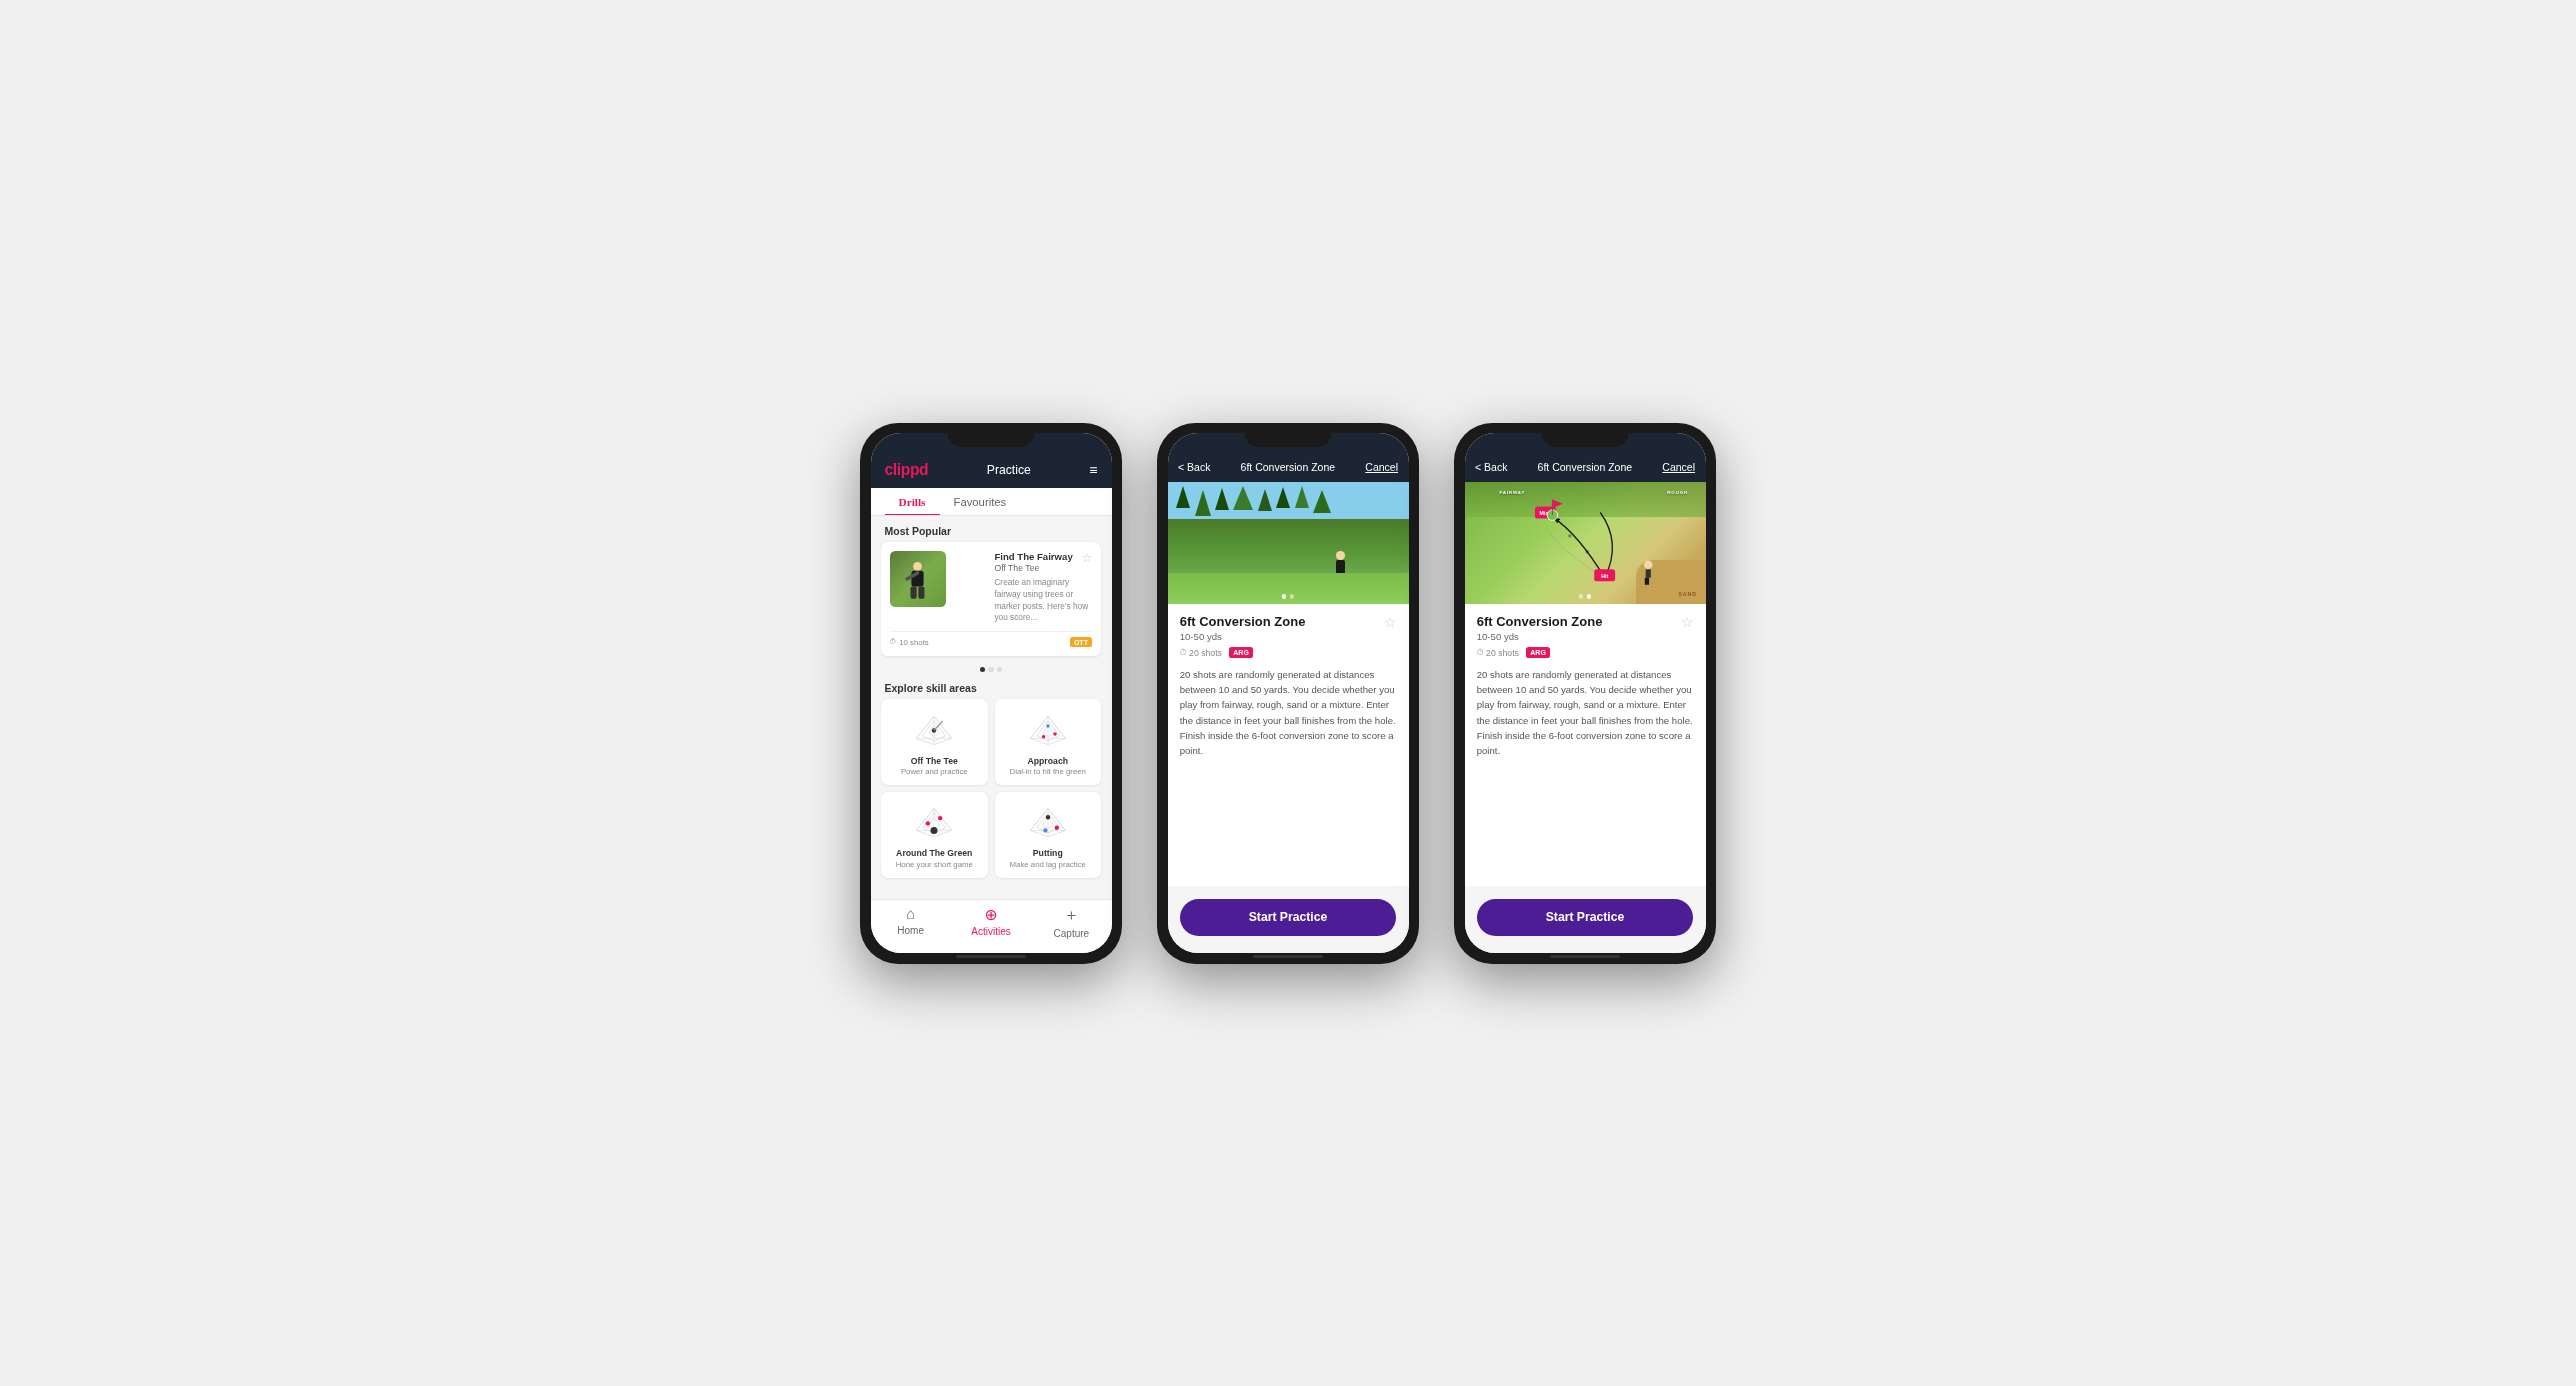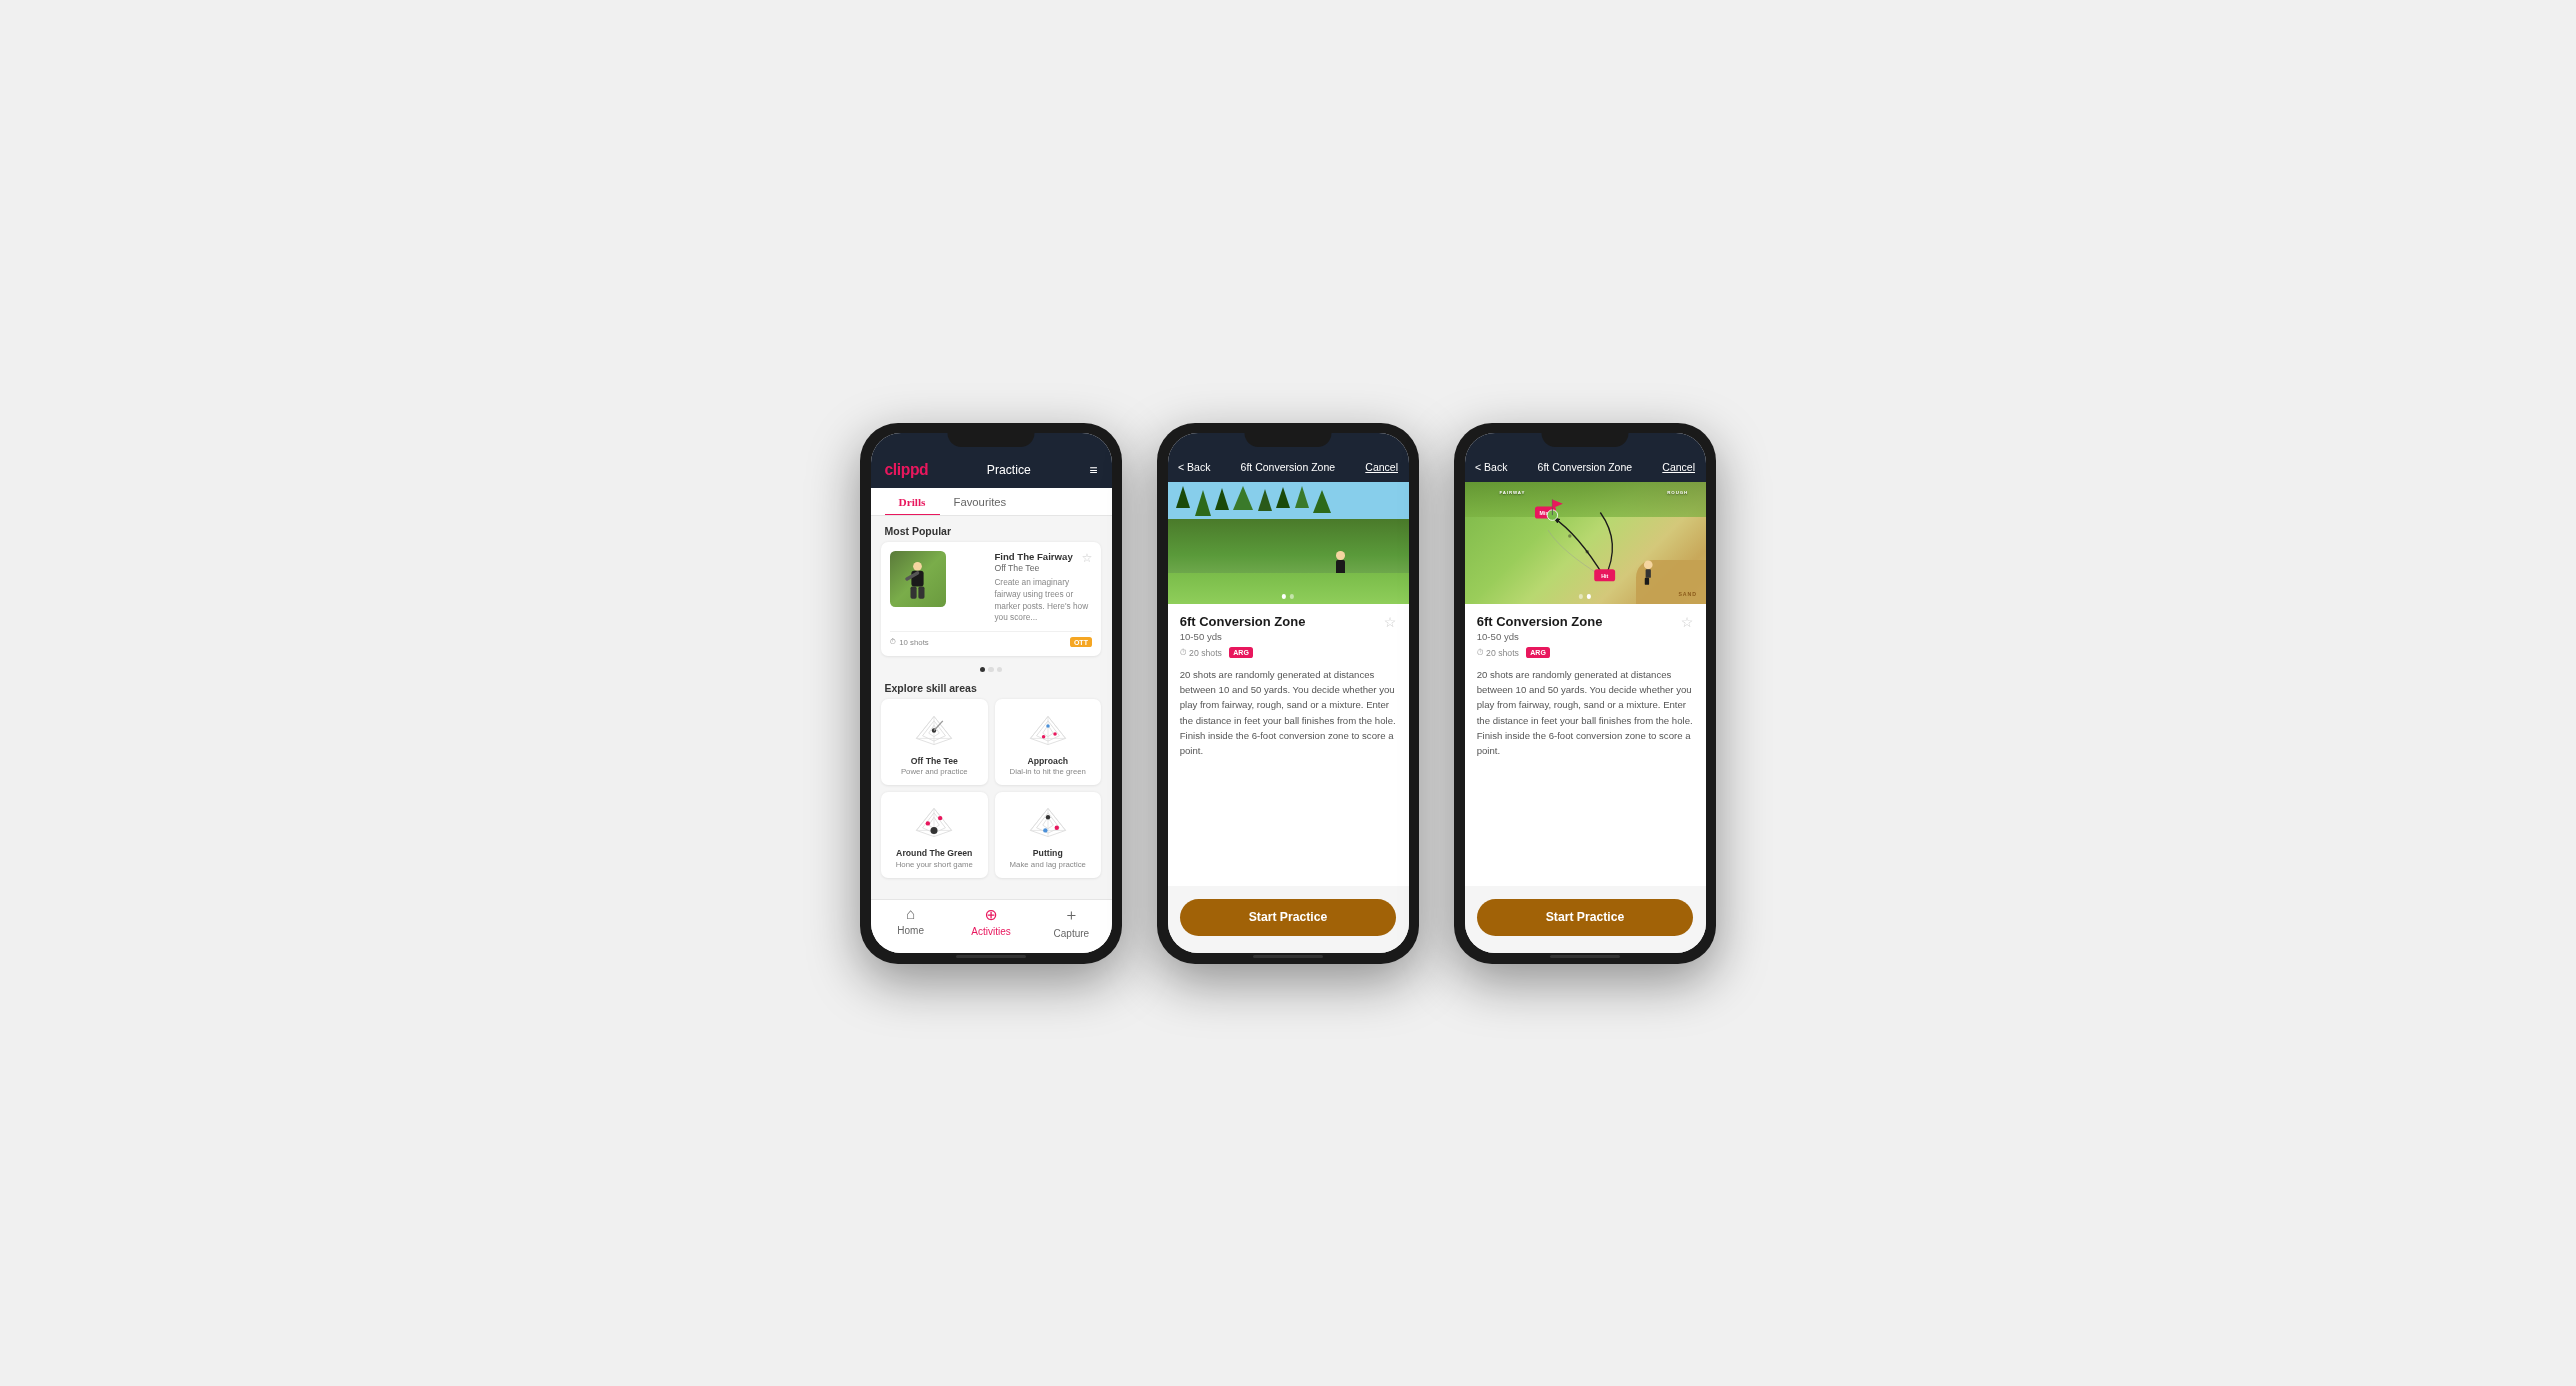--- a/index.html
+++ b/index.html
@@ -433,21 +433,21 @@
       align-items: center;
       gap: 2.6px;
     }
     .detail-desc {
       font-size: 9.6px;
       color: #555;
       line-height: 1.6;
       margin-top: 8.7px;
     }
     .start-practice-btn {
-      background: #a16207;
+      background: #4c1d95;
       color: #fff;
       border: none;
       border-radius: 22px;
       padding: 11.3px;
       width: 100%;
       font-size: 12.2px;
       font-weight: 600;
       cursor: pointer;
       margin-top: 4px;
     }

